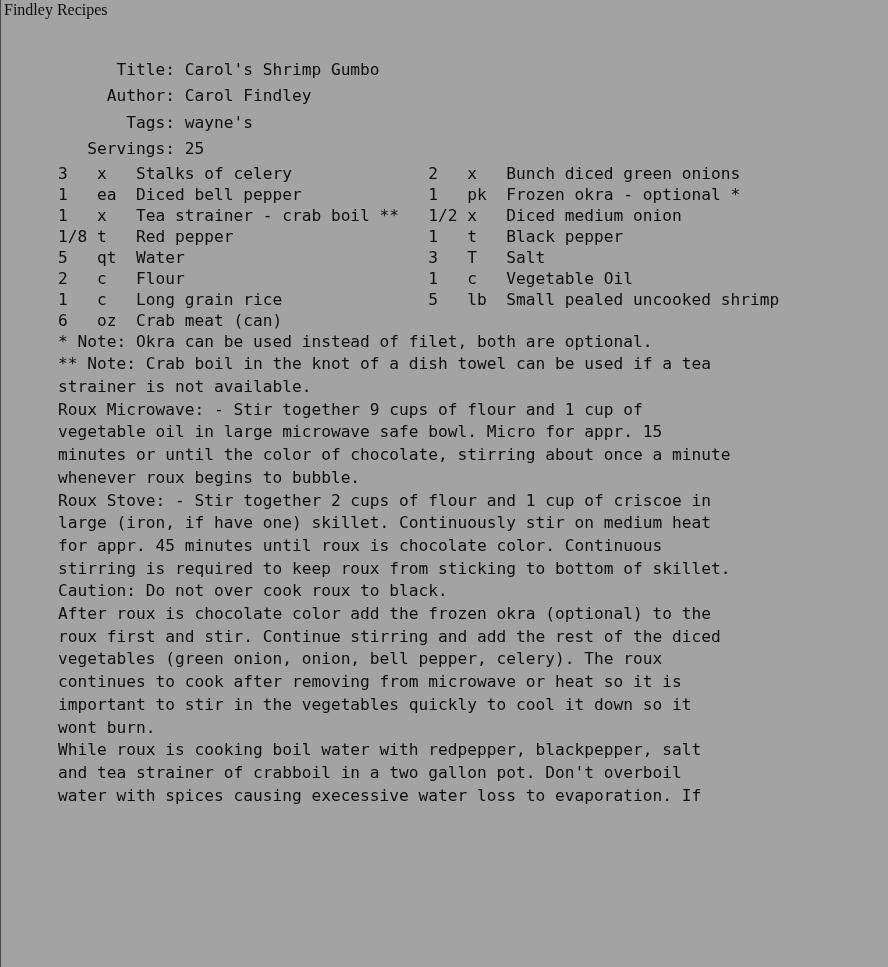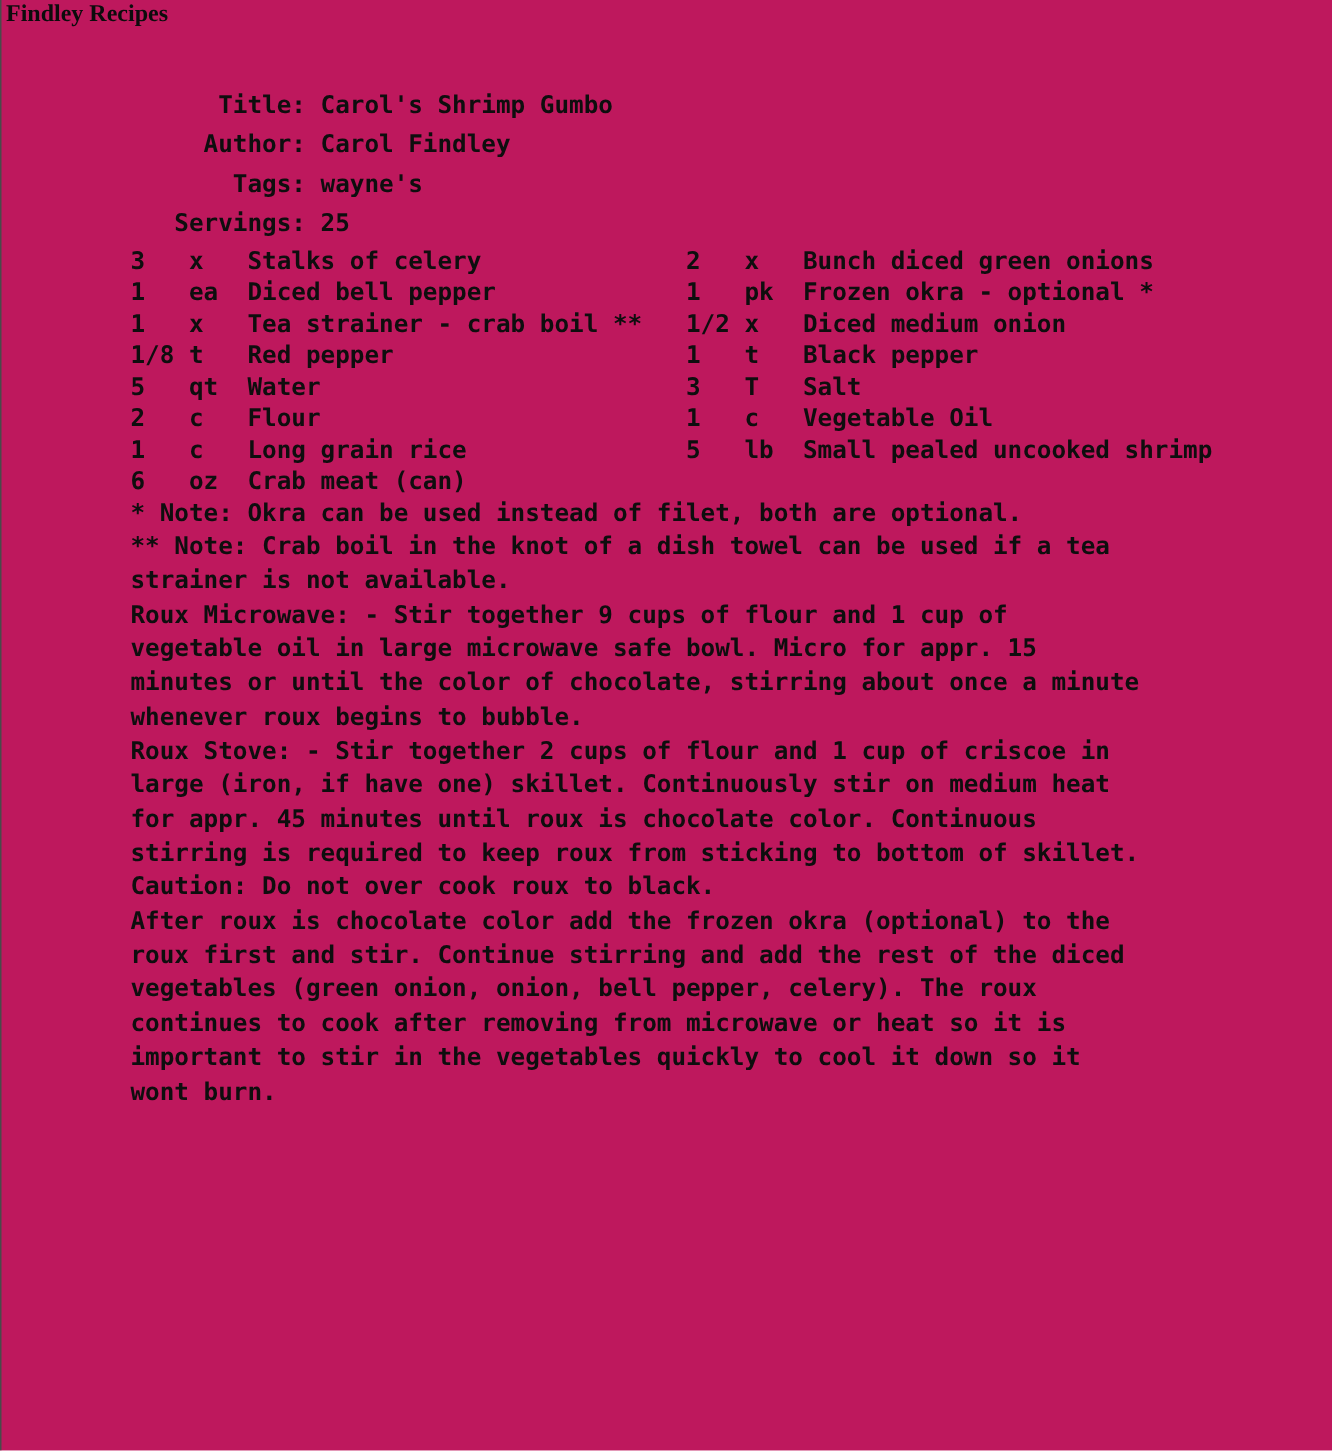--- a/index.html
+++ b/index.html
@@ -1,41 +1,40 @@
 <!DOCTYPE html>
 <html><head>
 <meta charset="utf-8">
 <style>
   html, body { margin: 0; padding: 0; background: #ffffff; }
   .page {
     position: relative;
     width: 888px;
     height: 967px;
-    background: #be185d;
+    background: #a3a3a3;
     border-left: 1px solid #4a4a4a;
     box-sizing: border-box;
     overflow: hidden;
-    font-weight: bold;
   }
   .print-header {
     position: absolute;
     top: 1px;
     left: 3px;
     right: 4px;
     display: flex;
     justify-content: space-between;
     align-items: flex-start;
     font-family: "Liberation Serif", serif;
     font-size: 16px;
     color: #0c0c0c;
     white-space: nowrap;
   }
   .doc {
     position: absolute;
-    left: 86px;
+    left: 57px;
     top: 57px;
     right: 0;
     color: #0e0e0e;
     font-family: "DejaVu Sans Mono", monospace;
     font-size: 16.2px;
   }
   .doc pre {
     margin: 0;
     font-family: inherit;
     font-size: inherit;
@@ -79,14 +78,17 @@
 large (iron, if have one) skillet. Continuously stir on medium heat
 for appr. 45 minutes until roux is chocolate color. Continuous
 stirring is required to keep roux from sticking to bottom of skillet.
 Caution: Do not over cook roux to black.</pre>
     <pre class="para">After roux is chocolate color add the frozen okra (optional) to the
 roux first and stir. Continue stirring and add the rest of the diced
 vegetables (green onion, onion, bell pepper, celery). The roux
 continues to cook after removing from microwave or heat so it is
 important to stir in the vegetables quickly to cool it down so it
 wont burn.</pre>
+    <pre class="para para-last">While roux is cooking boil water with redpepper, blackpepper, salt
+and tea strainer of crabboil in a two gallon pot. Don't overboil
+water with spices causing execessive water loss to evaporation. If</pre>
   </div>
 </div>
 
 </body></html>

